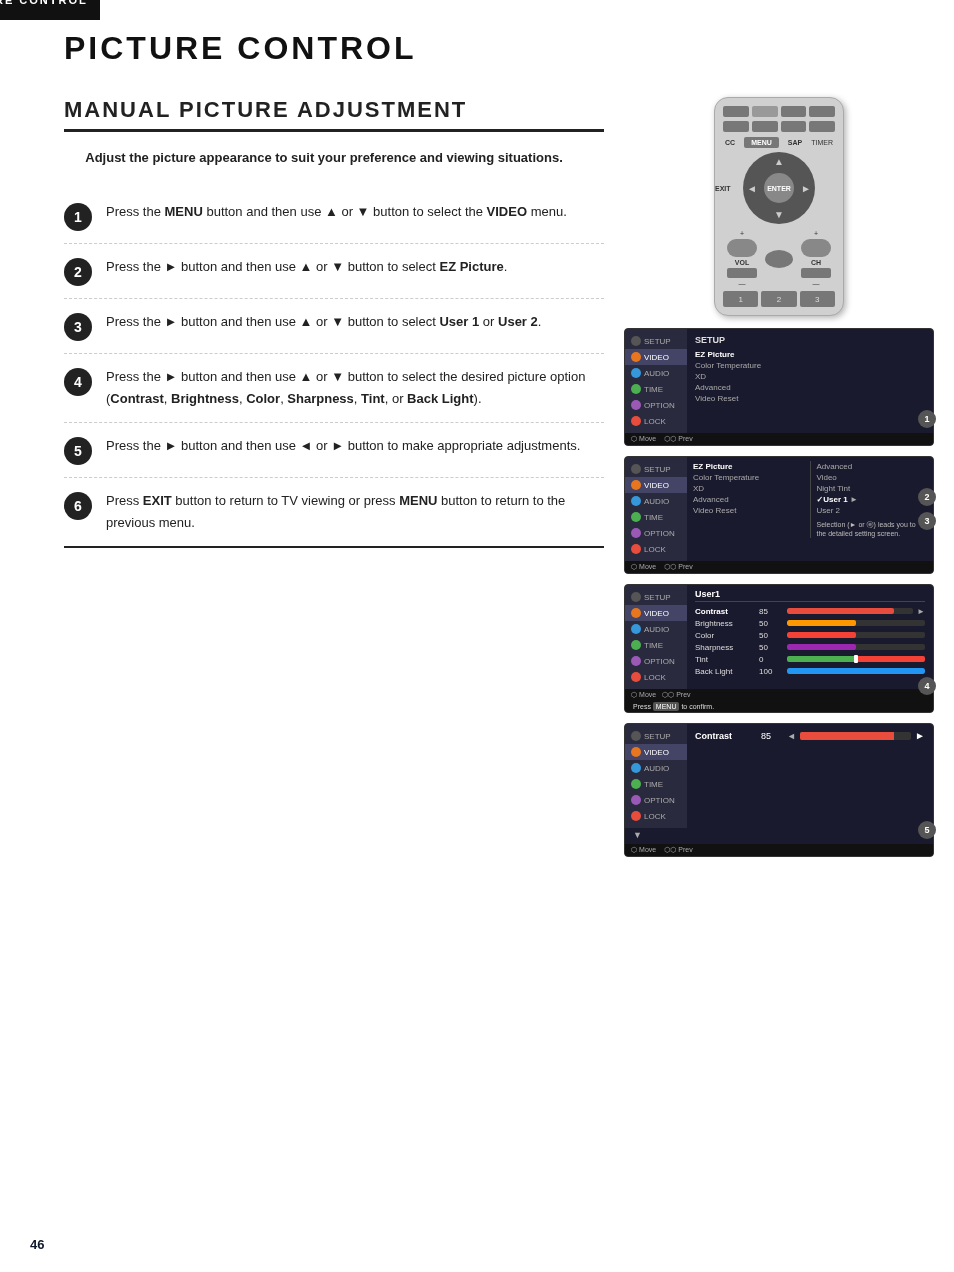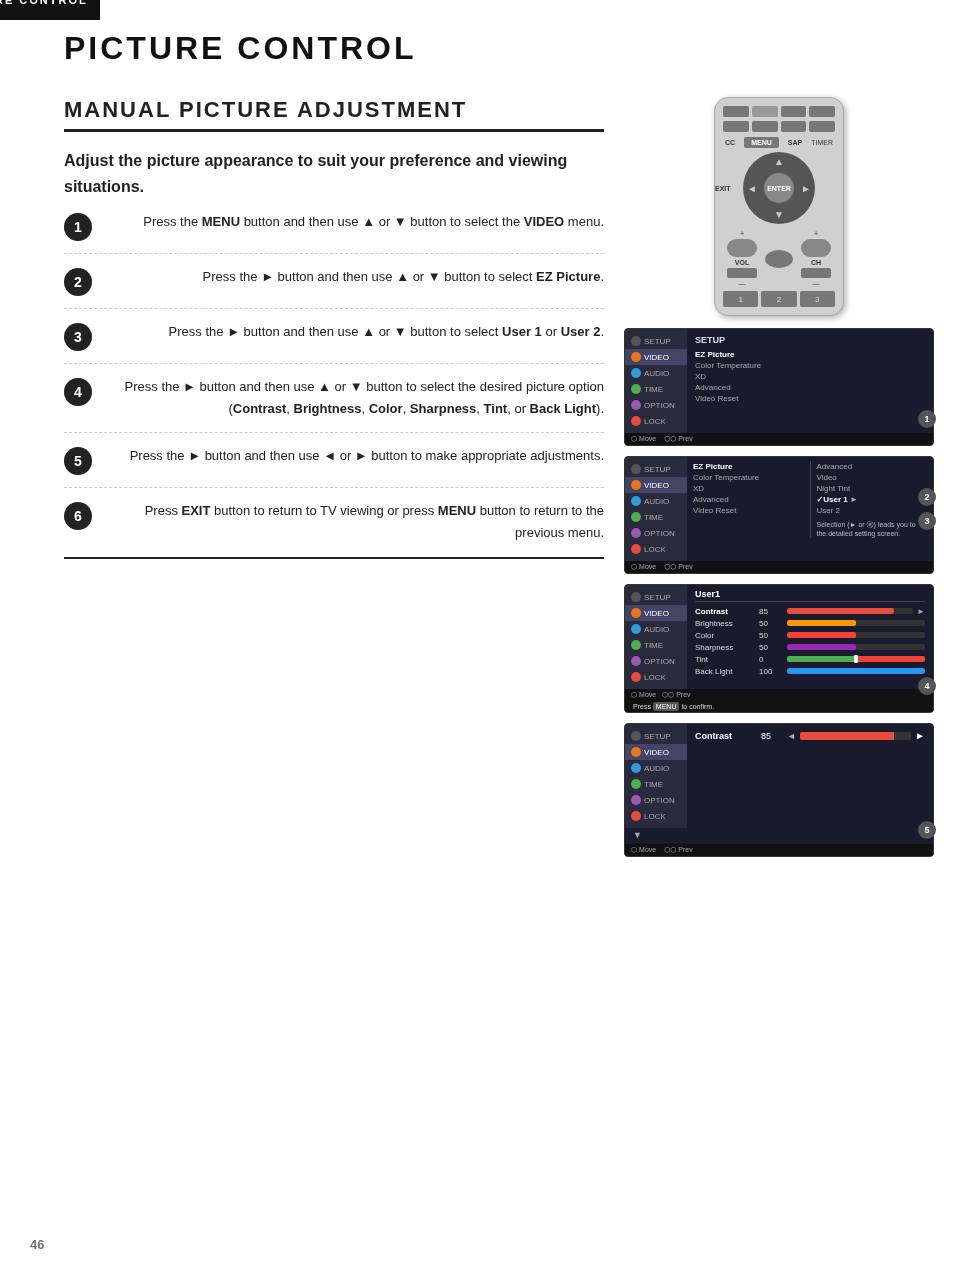--- a/index.html
+++ b/index.html
@@ -62,24 +62,26 @@
       text-transform: uppercase;
     }
 
     .subsection-heading {
       font-size: 18px;
       font-weight: bold;
       margin-bottom: 12px;
     }
 
     .intro-text {
-      font-size: 16px;
+      font-size: 13px;
       font-weight: bold;
       line-height: 1.6;
+      margin-bottom: 20px;
       max-width: 520px;
+      text-align: center;
     }
 
     
     .two-col {
       display: flex;
       gap: 20px;
       align-items: flex-start;
     }
 
     .left-col {
@@ -113,21 +115,20 @@
       align-items: center;
       justify-content: center;
       flex-shrink: 0;
       margin-top: 2px;
     }
 
     .step-text {
       font-size: 13px;
       line-height: 1.7;
       flex: 1;
-      text-align: right;
     }
 
     .step-text b {
       font-weight: bold;
     }
 
     .note-block {
       padding: 10px 0 4px 0;
       font-size: 12.5px;
       line-height: 1.6;
@@ -410,21 +411,21 @@
       color: #fff;
     }
 
     
     .page-number {
       position: absolute;
       bottom: 20px;
       left: 30px;
       font-size: 13px;
       font-weight: bold;
-      color: #737373;
+      color: #0f172a;
     }
 
     .top-remote-section {
       display: flex;
       justify-content: center;
       margin-bottom: 12px;
     }
 
   </style>
 </head>

